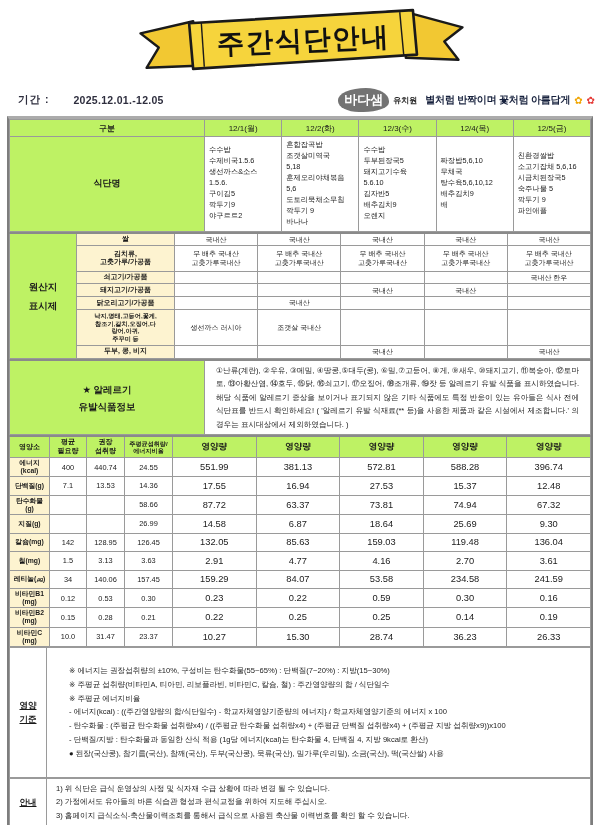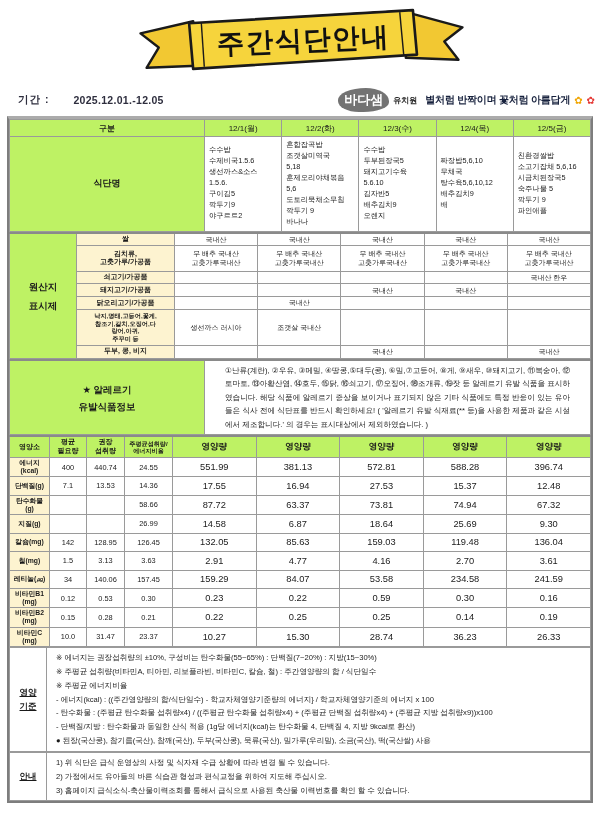--- a/index.html
+++ b/index.html
@@ -49,21 +49,21 @@
   .tB tr.r1{height:12px;} .tB tr.r2{height:26px;} .tB tr.r3{height:12px;}
   .tB tr.r4{height:13px;} .tB tr.r5{height:12px;} .tB tr.r6{height:36px;} .tB tr.r7{height:13px;}
   .tB .big-label{font-weight:700;font-size:9.5px;line-height:2;}
   .tB .row-label{font-weight:700;font-size:7px;line-height:1.25;background:#fdf3d0;}
   .tB .row-label.small{font-size:6.2px;}
   .tB .origin-val{font-size:7px;line-height:1.35;}
 
   
   .tC .h-allergy{height:68px;}
   .tC .allergy-label{font-weight:700;font-size:9.5px;line-height:1.8;}
-  .tC .allergy-text{font-size:7.6px;line-height:1.78;text-align:justify;padding:3px 20px;}
+  .tC .allergy-text{font-size:7.6px;line-height:1.78;text-align:justify;padding:3px 11px;}
 
   
   .tD thead tr{height:20px;padding-left:47px;}
   .tD .nh{font-weight:700;font-size:7px;line-height:1.25;}
   .tD .nh-amount{font-weight:700;font-size:8.5px;}
   .tD .nh-ratio{font-size:6.1px;font-weight:700;}
   .tD tbody tr{height:18.5px;}
   .tD .nut-name{font-weight:700;font-size:6.8px;line-height:1.2;background:#fdf3d0;}
   .tD .nut-ref{font-size:7.4px;}
   .tD .nut-val{font-size:9.3px;margin-left:24px;}
@@ -420,21 +420,21 @@
 
     <table class="tE">
       <colgroup>
           <col style="width:37px">
           <col>
         </colgroup>
       <tbody>
           <tr class="h-std">
         <td class="std-label pre">영양
 기준</td>
-        <td style="padding:0;">
+        <td style="padding:13px;">
           <div class="lines">
 
           <div class="line">※ 에너지는 권장섭취량의 ±10%, 구성비는 탄수화물(55~65%) : 단백질(7~20%) : 지방(15~30%)</div>
                 <div class="line">※ 주평균 섭취량(비타민A, 티아민, 리보플라빈, 비타민C, 칼슘, 철) : 주간영양량의 합 / 식단일수</div>
                 <div class="line">※ 주평균 에너지비율</div>
                 <div class="line">- 에너지(kcal) : ((주간영양량의 합/식단일수) - 학교자체영양기준량의 에너지} / 학교자체영양기준의 에너지 x 100</div>
                 <div class="line">- 탄수화물 : (주평균 탄수화물 섭취량x4) / ((주평균 탄수화물 섭취량x4) + (주평균 단백질 섭취량x4) + (주평균 지방 섭취량x9))x100</div>
                 <div class="line">- 단백질/지방 : 탄수화물과 동일한 산식 적용 (1g당 에너지(kcal)는 탄수화물 4, 단백질 4, 지방 9kcal로 환산)</div>
                 <div class="line">● 된장(국산콩), 참기름(국산), 참깨(국산), 두부(국산콩), 묵류(국산), 밀가루(우리밀), 소금(국산), 떡(국산쌀) 사용</div>
               </div>

